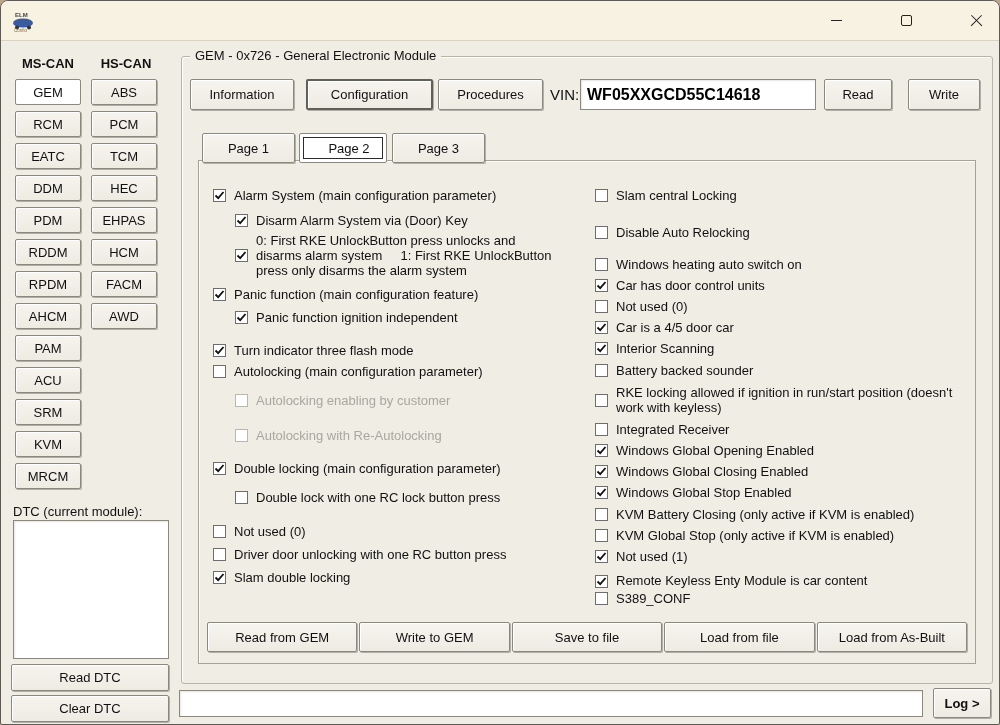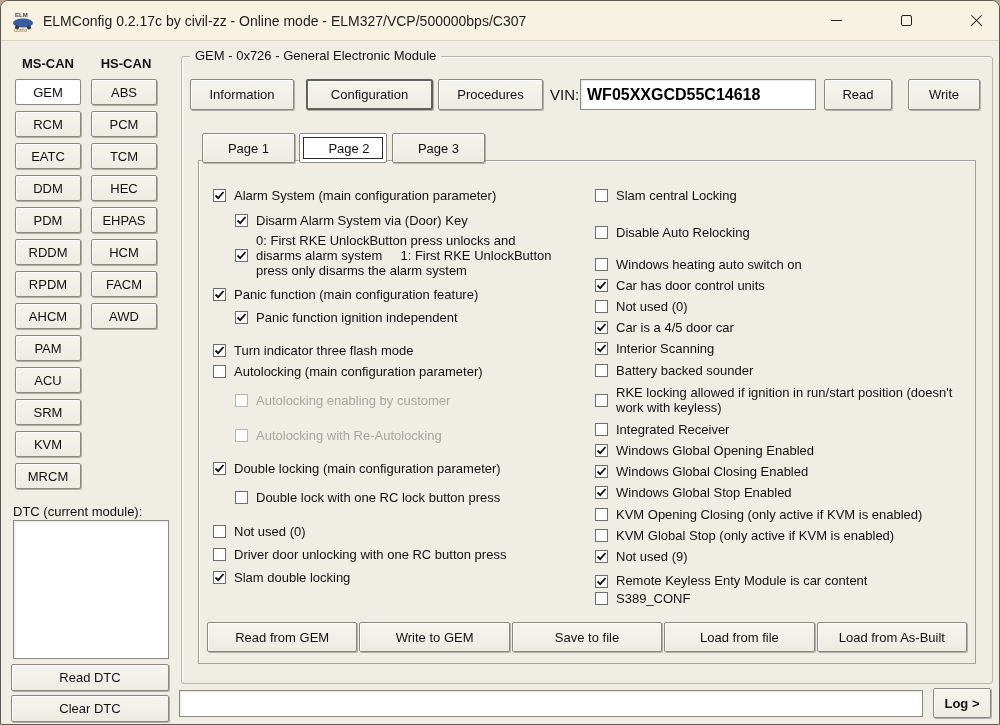--- a/index.html
+++ b/index.html
@@ -101,21 +101,20 @@
 <div class="window">
 
   <div class="titlebar">
     <svg class="app-icon" viewBox="0 0 24 22">
       <text x="4" y="7" font-size="6" font-weight="bold" fill="#444">ELM</text>
       <ellipse cx="12" cy="13" rx="10" ry="4.5" fill="#3a5ba0"></ellipse>
       <circle cx="6" cy="17.5" r="2" fill="#333"></circle>
         <circle cx="18" cy="17.5" r="2" fill="#333"></circle>
       <text x="3" y="21.5" font-size="4.5" fill="#8a6d3b">Config</text>
     </svg>
-    <span class="title-text">ELMConfig 0.2.17c by civil-zz - Online mode - ELM327/VCP/500000bps/C307</span>
     <div class="caption-group">
       <div class="cap-btn">
           <div class="glyph-min"></div>
         </div>
       <div class="cap-btn">
           <div class="glyph-max"></div>
         </div>
       <div class="cap-btn">
           <div class="glyph-close"></div>
         </div>
@@ -342,33 +341,33 @@
           <div class="cb-row" style="margin-top: 0px;">
             <span class="cb-box">
               <svg width="11" height="11" viewBox="0 0 11 11">
                 <path d="M1.5 5.5 L4.2 8.2 L9.5 2.0" fill="none" stroke="#111" stroke-width="1.8"></path>
               </svg>
             </span>
             <span class="cb-label">Windows Global Stop Enabled</span>
           </div>
           <div class="cb-row" style="margin-top: 1px;">
             <span class="cb-box"></span>
-            <span class="cb-label">KVM Opening Closing (only active if KVM is enabled)</span>
+            <span class="cb-label">KVM Battery Closing (only active if KVM is enabled)</span>
           </div>
           <div class="cb-row" style="margin-top: 0px;">
             <span class="cb-box"></span>
             <span class="cb-label">KVM Global Stop (only active if KVM is enabled)</span>
           </div>
           <div class="cb-row" style="margin-top: 0px;">
             <span class="cb-box">
               <svg width="11" height="11" viewBox="0 0 11 11">
                 <path d="M1.5 5.5 L4.2 8.2 L9.5 2.0" fill="none" stroke="#111" stroke-width="1.8"></path>
               </svg>
             </span>
-            <span class="cb-label">Not used (9)</span>
+            <span class="cb-label">Not used (1)</span>
           </div>
           <div class="cb-row" style="margin-top: 0px; align-items: flex-end;">
             <span class="cb-box">
               <svg width="11" height="11" viewBox="0 0 11 11">
                 <path d="M1.5 5.5 L4.2 8.2 L9.5 2.0" fill="none" stroke="#111" stroke-width="1.8"></path>
               </svg>
             </span>
             <span class="cb-label">Remote Keyless Enty Module is car content</span>
           </div>
           <div class="cb-row" style="margin-top: 0px;">

